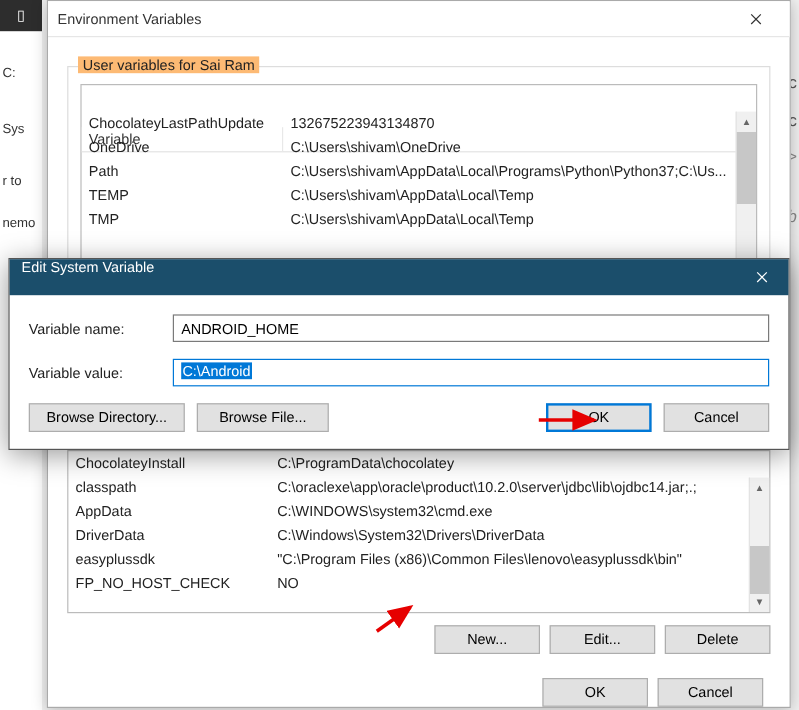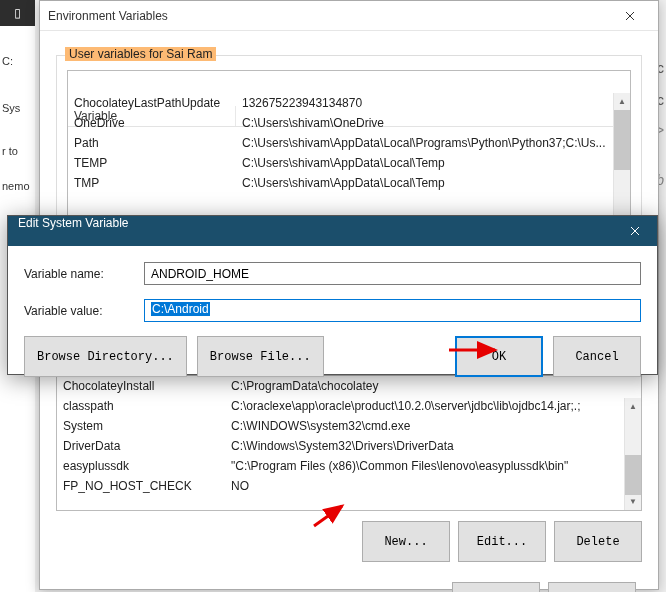--- a/index.html
+++ b/index.html
@@ -53,23 +53,23 @@
   .var-scroll {
     position: absolute; right: 0; top: 22px; bottom: 0; width: 17px;
     background: #f0f0f0; border-left: 1px solid #e3e3e3;
   }
   .var-scroll .thumb { background: #c7c7c7; width: 100%; }
   .var-scroll .arrow { height: 17px; display:flex; align-items:center; justify-content:center; color:#666; font-size:8px;}
   .rows { position: absolute; left:0; right:17px; top:22px; bottom:0; overflow:hidden;}
 
   .btn-row { display: flex; justify-content: flex-end; gap: 8px; margin-top: 10px; }
   .btn {
-    min-width: 88px; height: 41px; background: #e1e1e1; border: 1px solid #adadad;
+    min-width: 88px; height: 24px; background: #e1e1e1; border: 1px solid #adadad;
     font-size: 12px; color: #000; display: inline-flex; align-items: center;
-    justify-content: center; padding: 0 12px; font-family: Liberation Mono, monospace;
+    justify-content: center; padding: 0 12px;
   }
 
   .system-table-shell { margin-top: 4px; }
   .var-table2 { border: 1px solid #bbb; height: 136px; position: relative; background:#fff; }
   .rows2 { position:absolute; left:0; right:17px; top:0; bottom:0; overflow:hidden; }
 
   .bottom-btns { display:flex; justify-content:flex-end; gap:8px; margin-top:20px; padding-right:6px;}
 
   
   .edit-modal {
@@ -174,21 +174,21 @@
         <div class="rows2">
           <div class="var-row">
               <div class="c1">ChocolateyInstall</div>
               <div class="c2">C:\ProgramData\chocolatey</div>
             </div>
           <div class="var-row">
               <div class="c1">classpath</div>
               <div class="c2">C:\oraclexe\app\oracle\product\10.2.0\server\jdbc\lib\ojdbc14.jar;.;</div>
             </div>
           <div class="var-row">
-              <div class="c1">System</div>
+              <div class="c1">AppData</div>
               <div class="c2">C:\WINDOWS\system32\cmd.exe</div>
             </div>
           <div class="var-row">
               <div class="c1">DriverData</div>
               <div class="c2">C:\Windows\System32\Drivers\DriverData</div>
             </div>
           <div class="var-row">
               <div class="c1">easyplussdk</div>
               <div class="c2">"C:\Program Files (x86)\Common Files\lenovo\easyplussdk\bin"</div>
             </div>

